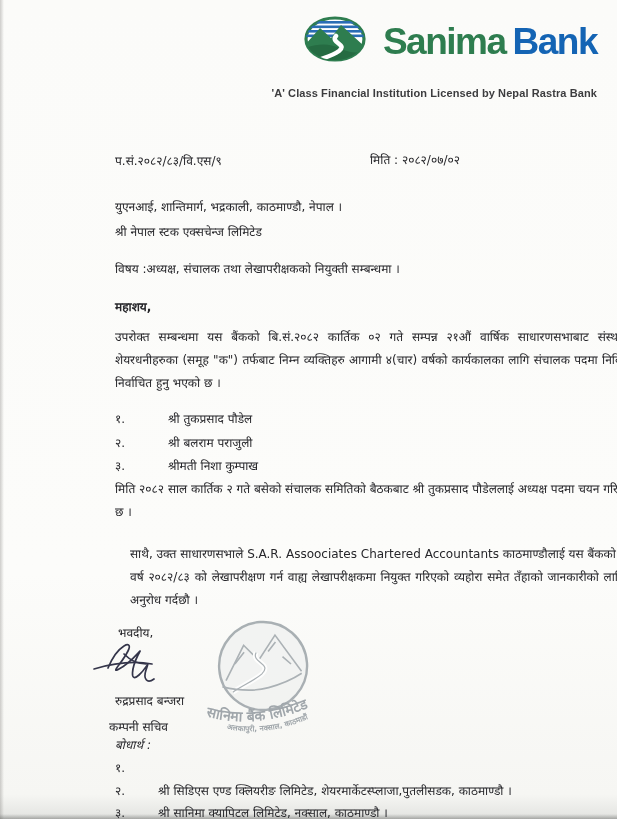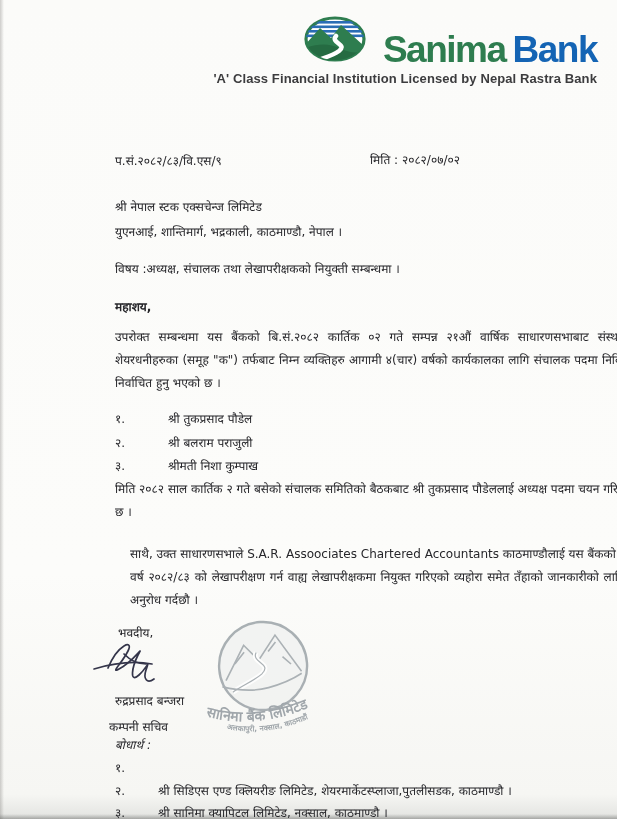--- a/index.html
+++ b/index.html
@@ -19,31 +19,31 @@
   }
   .scan-edge-bottom{
     position:absolute;left:0;bottom:0;width:617px;height:5px;
     background:linear-gradient(0deg,rgba(90,92,90,.45),rgba(90,92,90,0));
   }
   
   .logo{
     position:absolute;top:14px;right:20px;
     display:flex;flex-direction:column;align-items:flex-end;
   }
-  .logo-row{display:flex;align-items:flex-end;gap:16px;}
+  .logo-row{display:flex;align-items:center;gap:16px;}
   .brand{
     font-family:"Liberation Sans", sans-serif;
     font-weight:bold;font-size:37px;letter-spacing:-1.5px;line-height:1;
   }
   .brand .sanima{color:#2e7d4f;}
   .brand .bank{color:#1464b4;margin-left:7px;}
   .tagline{
     font-family:"Liberation Sans", sans-serif;
-    font-size:13px;font-weight:bold;color:#3c3c3e;
-    margin-top:3px;letter-spacing:.1px;
+    font-size:11px;font-weight:bold;color:#3c3c3e;
+    margin-top:19px;letter-spacing:.1px;
   }
   
   .abs{position:absolute;}
   .dev{font-size:12px;line-height:23px;margin-left:40px;}
   .para{width:522px;text-align:justify;}
   .ref{left:75px;top:150px;}
   .date{left:330px;top:149px;}
   .recipient{left:75px;top:195px;line-height:25px;}
   .subject{left:75px;top:258px;}
   .salutation{left:75px;top:296px;font-weight:bold;}
@@ -103,22 +103,22 @@
         <span class="sanima">Sanima</span><span class="bank">Bank</span>
       </span>
     </div>
     <div class="tagline">'A' Class Financial Institution Licensed by Nepal Rastra Bank</div>
   </div>
 
   <div class="abs dev ref">प.सं.२०८२/८३/वि.एस/९</div>
   <div class="abs dev date">मिति : २०८२/०७/०२</div>
 
   <div class="abs dev recipient">
+    <div>युएनआई, शान्तिमार्ग, भद्रकाली, काठमाण्डौ, नेपाल ।</div>
     <div>श्री नेपाल स्टक एक्सचेन्ज लिमिटेड</div>
-    <div>युएनआई, शान्तिमार्ग, भद्रकाली, काठमाण्डौ, नेपाल ।</div>
   </div>
 
   <div class="abs dev subject">विषय :अध्यक्ष, संचालक तथा लेखापरीक्षकको नियुक्ती सम्बन्धमा ।</div>
   <div class="abs dev salutation">महाशय,</div>
 
   <div class="abs dev para para1">उपरोक्त सम्बन्धमा यस बैंकको बि.सं.२०८२ कार्तिक ०२ गते सम्पन्न २१औं वार्षिक साधारणसभाबाट संस्थापक शेयरधनीहरुका (समूह "क") तर्फबाट निम्न व्यक्तिहरु आगामी ४(चार) वर्षको कार्यकालका लागि संचालक पदमा निर्विरोध निर्वाचित हुनु भएको छ ।</div>
 
   <div class="abs dev directors">
     <div class="row">
       <span class="num">१.</span>

